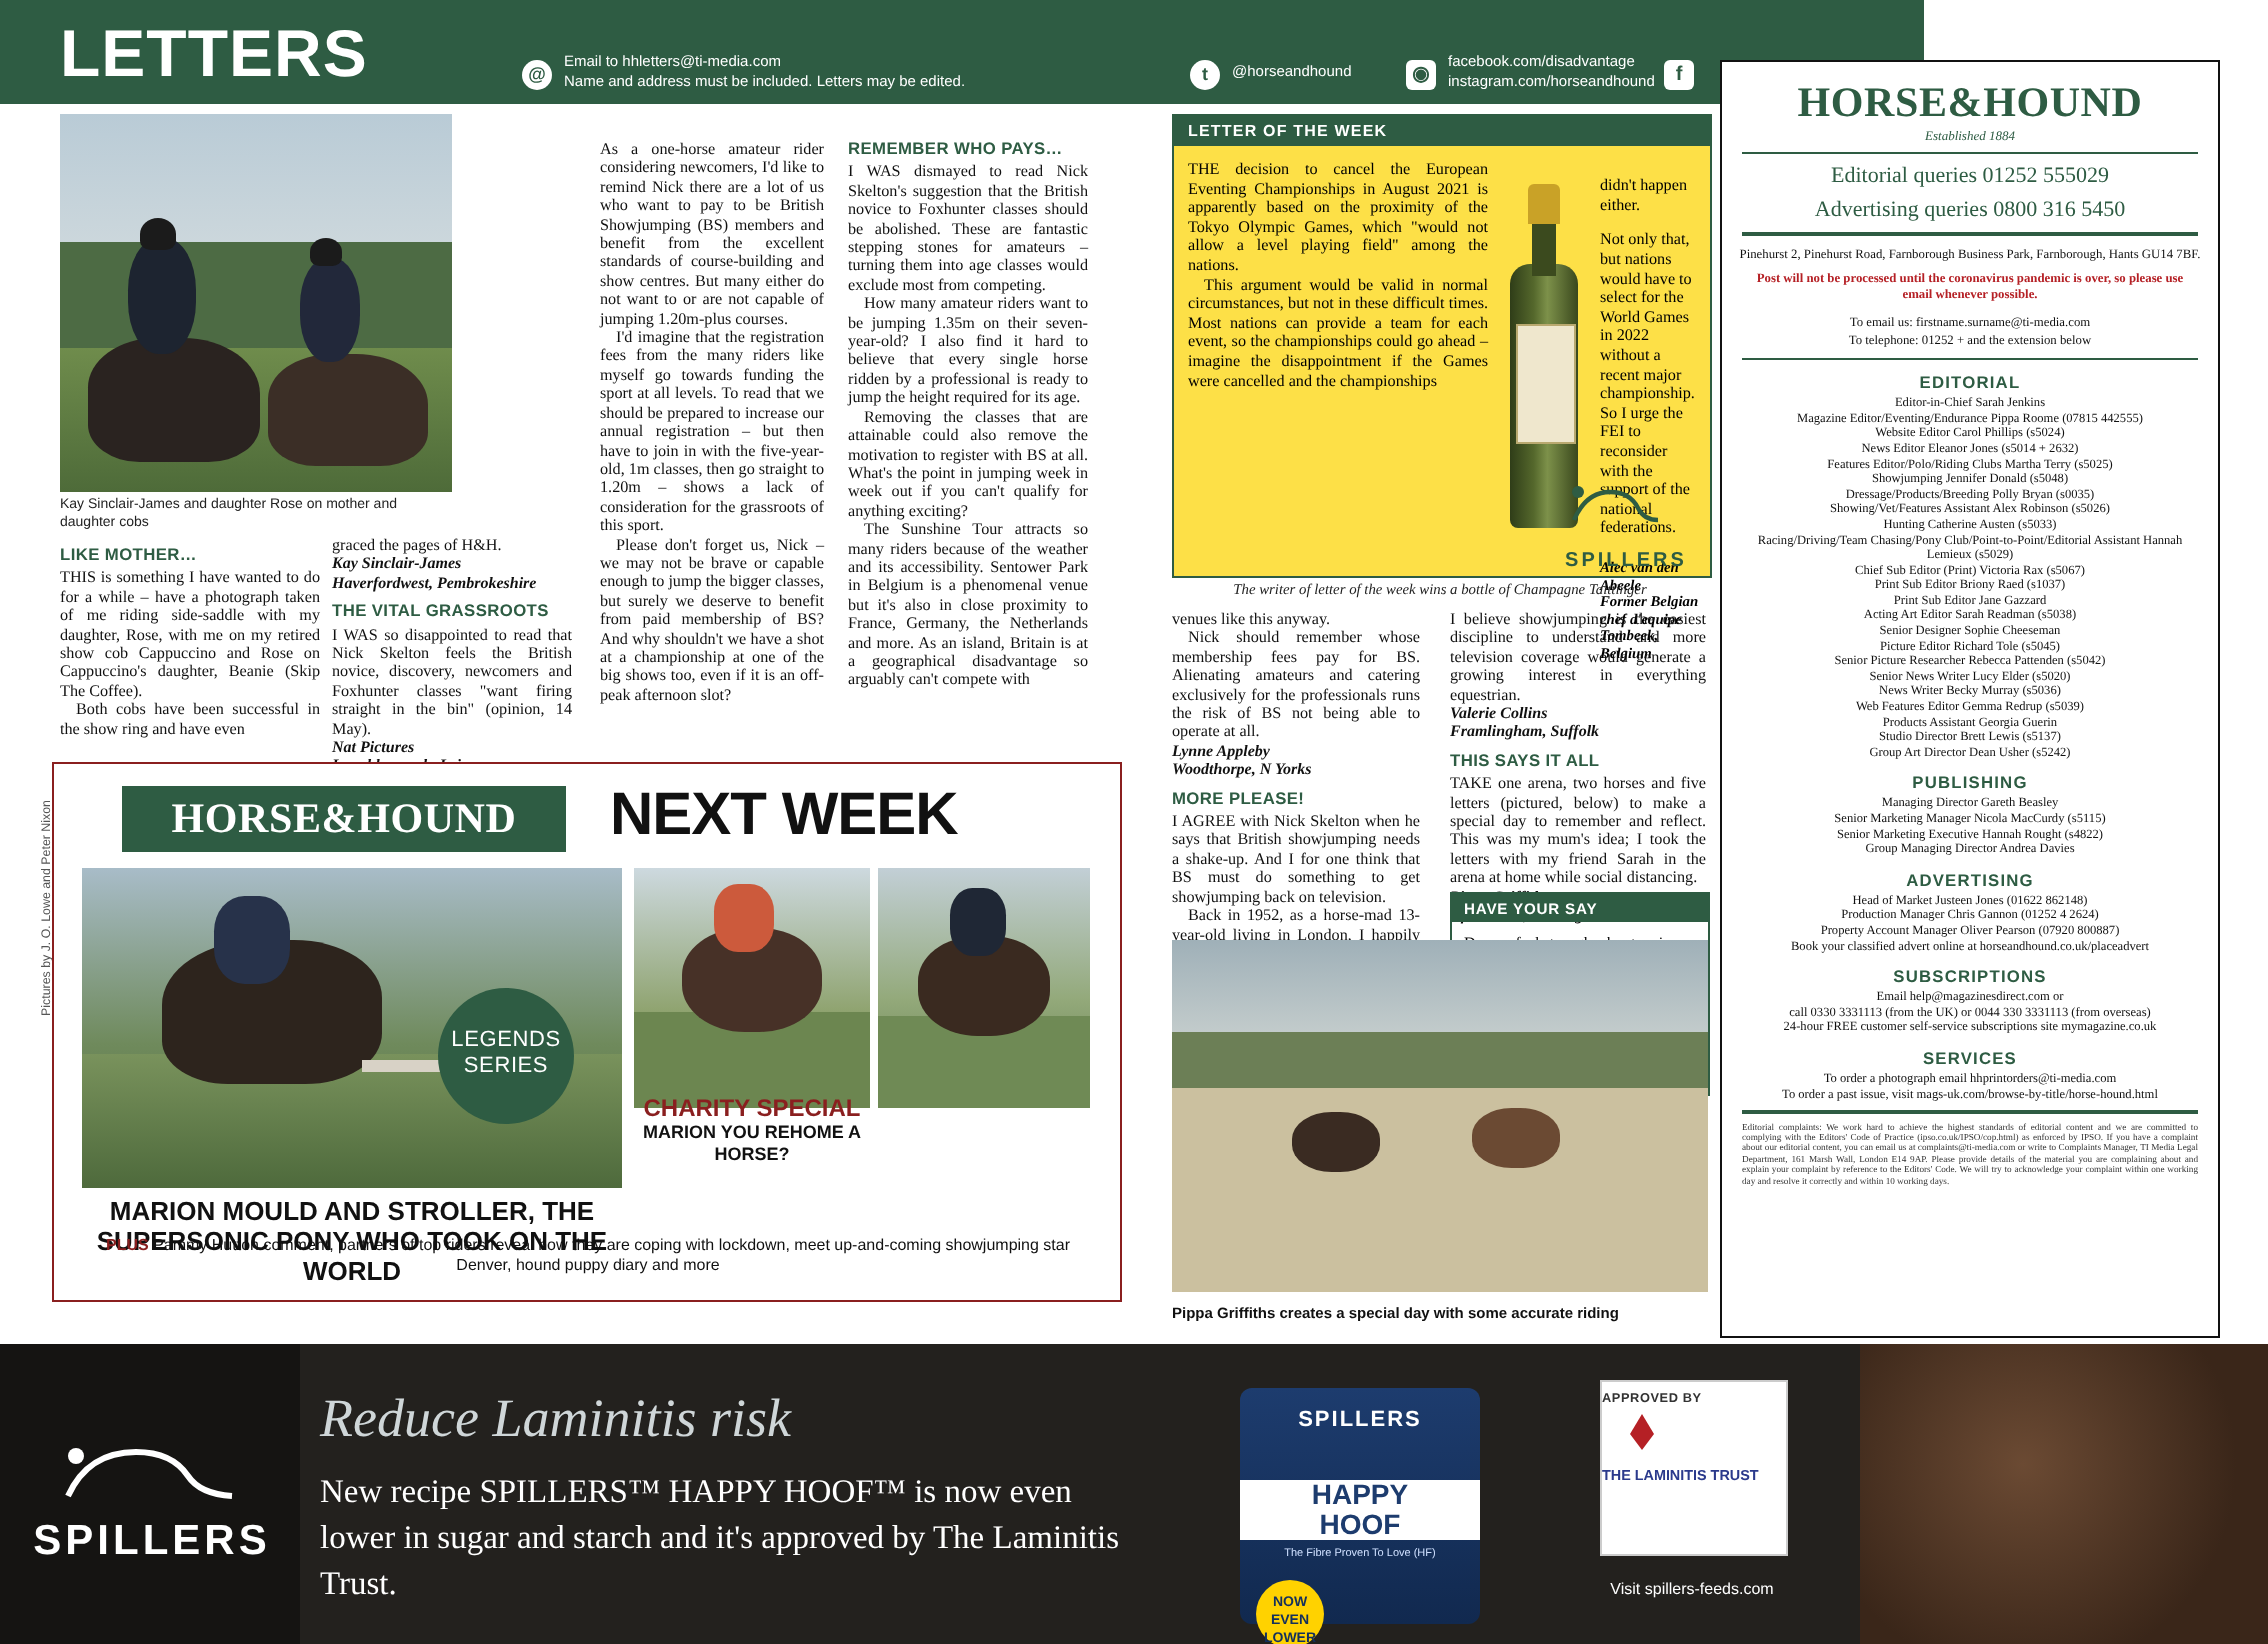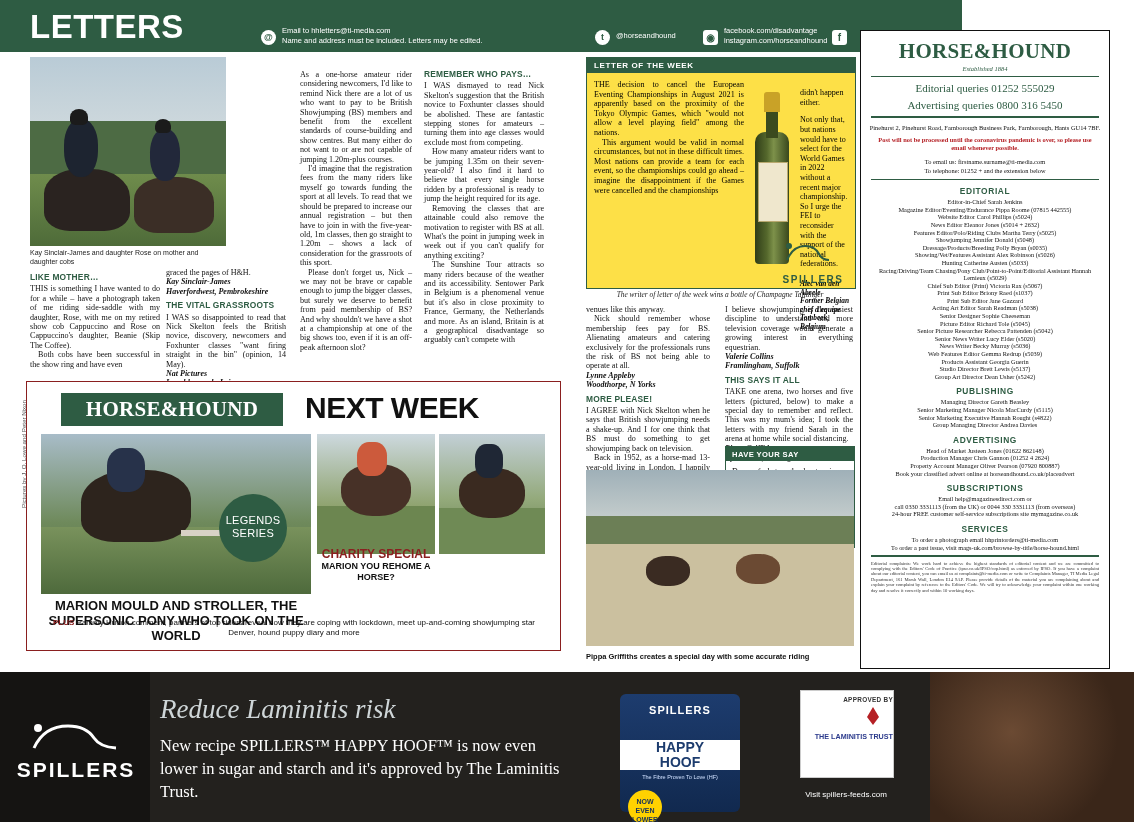--- a/index.html
+++ b/index.html
@@ -87,21 +87,21 @@
   .advert{position:absolute;left:0;top:672px;width:1134px;height:150px;background:#23211e;overflow:hidden;}
   .ad-left{position:absolute;left:0;top:0;width:150px;height:150px;background:#151412;}
   .spill-logo{position:absolute;left:14px;top:38px;width:124px;text-align:center;color:#fff;}
   .spill-logo .word{font-family:"Liberation Sans",sans-serif;font-weight:bold;font-size:21px;letter-spacing:2px;}
   .ad-head{position:absolute;left:160px;top:22px;font-family:"Liberation Serif",serif;font-style:italic;font-size:27px;color:#cfd6d8;}
   .ad-body{position:absolute;left:160px;top:62px;width:400px;font-family:"Liberation Serif",serif;font-size:16.5px;line-height:23px;color:#ffffff;}
   .ad-bag{position:absolute;left:620px;top:22px;width:120px;height:118px;background:linear-gradient(#1d3c6e,#11294f);border-radius:6px;}
   .bag-band{position:absolute;left:0;top:46px;width:120px;height:30px;background:#fff;}
   .bag-t1{position:absolute;left:0;top:46px;width:120px;text-align:center;font-family:"Liberation Sans",sans-serif;font-weight:bold;font-size:14px;color:#1d3c6e;line-height:15px;}
   .bag-now{position:absolute;left:8px;top:96px;width:34px;height:34px;border-radius:50%;background:#ffd200;color:#14305c;font-family:"Liberation Sans",sans-serif;font-weight:bold;font-size:7px;text-align:center;line-height:9px;padding-top:7px;box-sizing:border-box;}
-  .approved{position:absolute;left:800px;top:18px;width:92px;height:86px;background:#fff;border:1px solid #ccc;text-align:right;}
+  .approved{position:absolute;left:800px;top:18px;width:92px;height:86px;background:#fff;border:1px solid #ccc;text-align:left;}
   .appr-t{font-family:"Liberation Sans",sans-serif;font-size:6.4px;font-weight:bold;color:#333;margin-top:5px;letter-spacing:.3px;}
   .appr-b{font-family:"Liberation Sans",sans-serif;font-size:7.2px;font-weight:bold;color:#2b3a8c;line-height:8.5px;margin-top:22px;}
   .visit{position:absolute;left:778px;top:118px;width:136px;text-align:center;font-family:"Liberation Sans",sans-serif;font-size:8px;color:#fff;}
   .ad-horse{position:absolute;left:930px;top:0;width:204px;height:150px;background:radial-gradient(circle at 40% 40%,#6b4a33,#3a2619 70%);}
 </style>
 </head>
 <body>
 
 <div class="page">
 

